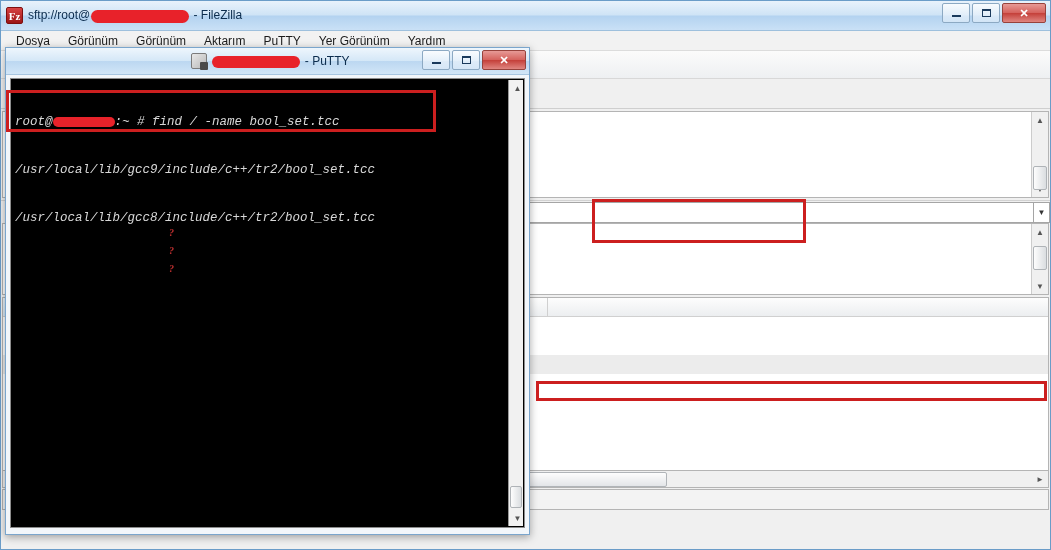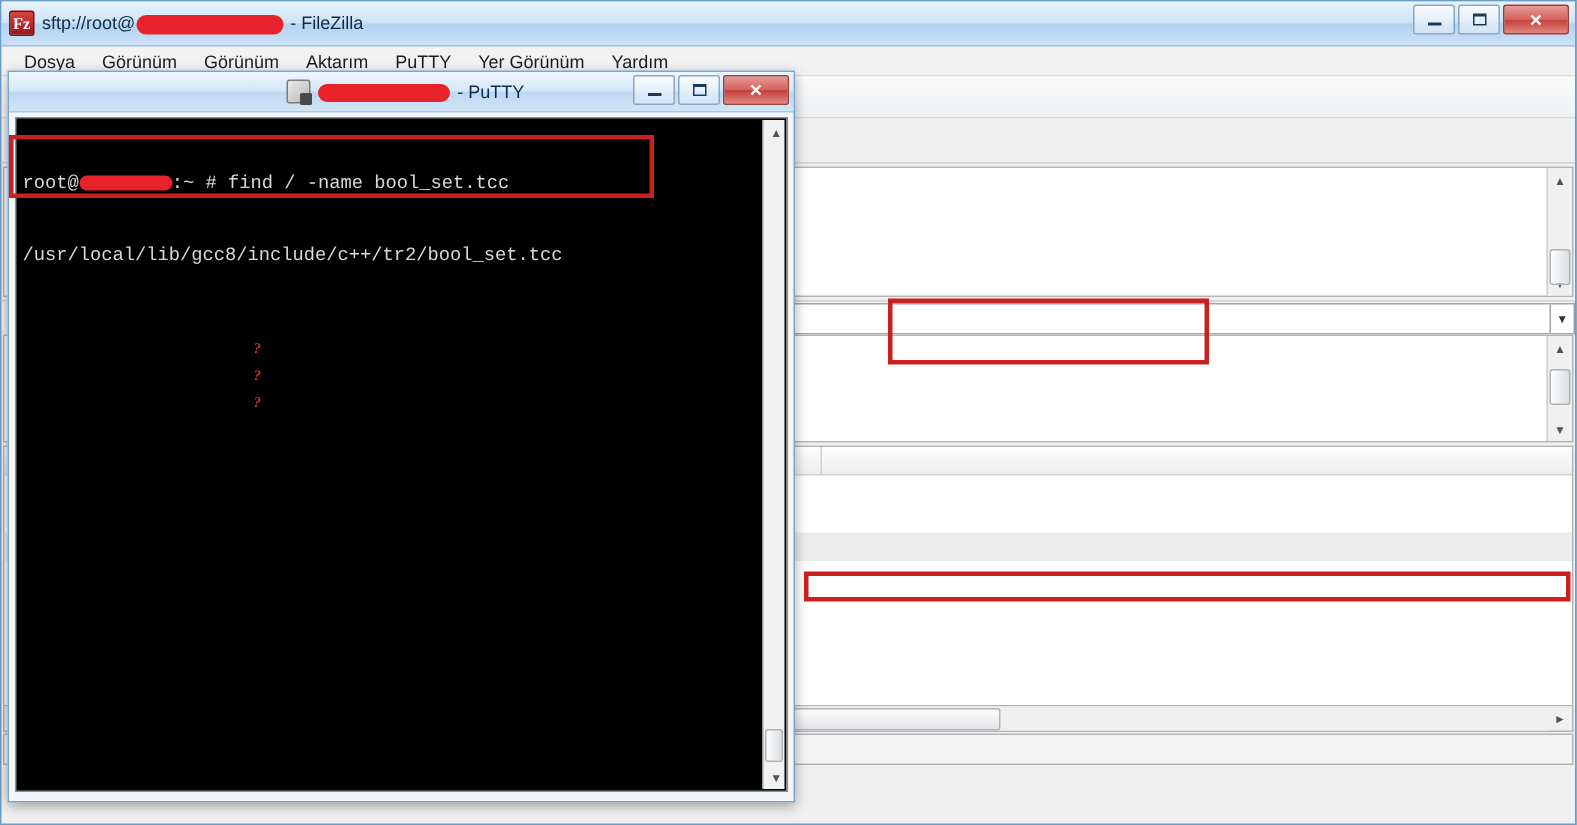--- a/index.html
+++ b/index.html
@@ -352,21 +352,21 @@
     border: 1px solid #8c8c8c;
     overflow: hidden;
   }
   #term-text {
     position: absolute; left: 4px; top: 3px; right: 20px;
     font-family: "Liberation Mono", "DejaVu Sans Mono", monospace;
     font-size: 12.5px; line-height: 16px;
     color: #d8d8d8;
     white-space: pre;
   }
-  .term-line { height: 16px; white-space: pre; }
+  .term-line { height: 16px; white-space: pre; font-style: italic; }
   .term-redact { display: inline-block; width: 62px; height: 10px; background: #e8222a; border-radius: 5px; vertical-align: middle; }
   #term-cursor {
     display: inline-block; width: 8px; height: 13px; background: #22ee22;
     vertical-align: text-bottom;
   }
   #putty-vscroll {
     position: absolute; right: 1px; top: 1px; bottom: 1px; width: 15px;
     background: #f1f1f1; border-left: 1px solid #9a9a9a;
     display: flex; flex-direction: column;
   }
@@ -617,20 +617,21 @@
       <div class="winbtn">
           <i class="max-glyph"></i>
         </div>
       <div class="winbtn close">✕</div>
     </div>
   </div>
 
   <div id="putty-term">
     <div id="term-text">
       <div class="term-line"><span>root@</span><span class="term-redact"></span><span>:~ # find / -name bool_set.tcc</span></div>
+      <div class="term-line">/usr/local/lib/gcc9/include/c++/tr2/bool_set.tcc</div>
       <div class="term-line">/usr/local/lib/gcc8/include/c++/tr2/bool_set.tcc</div>
     </div>
     <div id="putty-vscroll">
       <div class="vs-arrow">▲</div>
       <div class="vs-track">
         <div class="vs-thumb"></div>
       </div>
       <div class="vs-arrow">▼</div>
     </div>
   </div>

